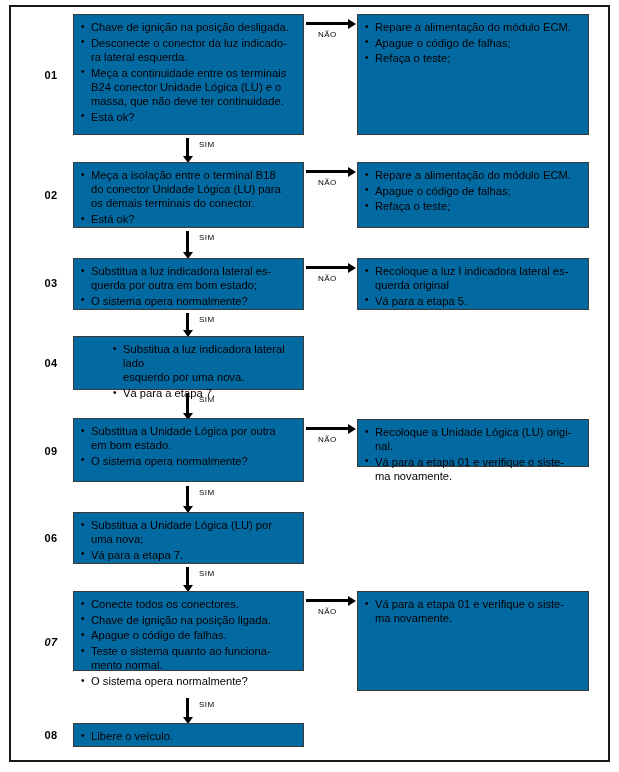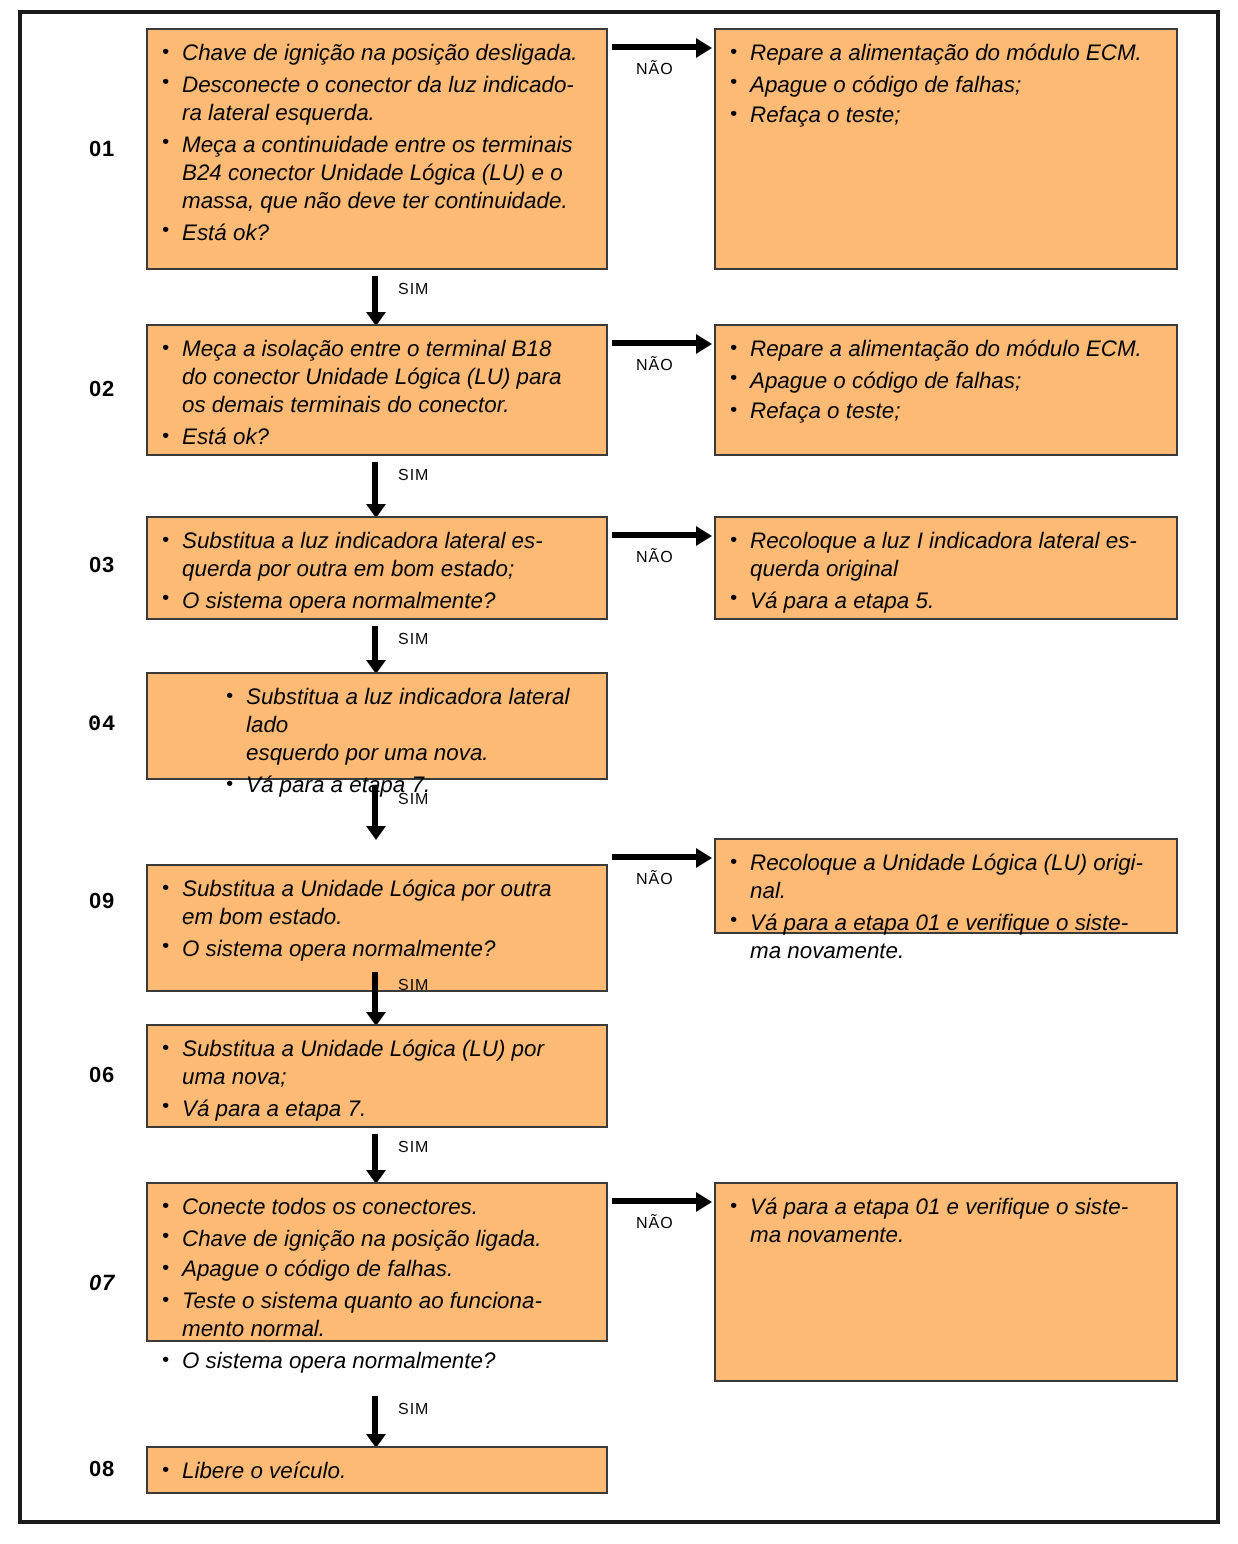--- a/index.html
+++ b/index.html
@@ -36,23 +36,22 @@
     text-align: center;
     font-size: 11px;
     font-weight: bold;
     letter-spacing: 0.4px;
     color: #000;
   }
   .box {
     position: absolute;
     box-sizing: border-box;
     border: 1.5px solid #3a3a3a;
-    background: #fdba74;
+    background: #0369a1;
     padding: 5px 6px 4px 7px;
-    font-style: italic;
   }
   .box.left { left: 73px; width: 231px; }
   .box.right { left: 341px; width: 232px; margin-left: 16px; }
   .bullets {
     margin: 0;
     padding: 0;
     list-style: none;
   }
   .bullets li {
     position: relative;
@@ -211,35 +210,35 @@
           <li>Recoloque a luz I indicadora lateral es-
 querda original</li>
           <li>Vá para a etapa 5.</li>
         </ul>
       </div>
       <div class="v-arrow" style="top: 313px; height: 23px;">
         <span class="shaft" style="height:17px"></span>
         <span class="head" style="top:17px"></span>
       </div>
       <div class="v-label" style="top: 315px;">SIM</div>
-      <div class="step-num" style="top: 357px; font-family: Liberation Mono, monospace;">04</div>
+      <div class="step-num" style="top: 357px;">04</div>
       <div class="box left" style="top: 336px; height: 54px; padding-left: 39px;">
         <ul class="bullets">
           <li>Substitua a luz indicadora lateral lado
 esquerdo por uma nova.</li>
           <li>Vá para a etapa 7.</li>
         </ul>
       </div>
       <div class="v-arrow" style="top: 393px; height: 26px;">
         <span class="shaft" style="height:20px"></span>
         <span class="head" style="top:20px"></span>
       </div>
       <div class="v-label" style="top: 395px;">SIM</div>
       <div class="step-num" style="top: 445px;">09</div>
-      <div class="box left" style="top: 432px; height: 64px;">
+      <div class="box left" style="top: 418px; height: 64px;">
         <ul class="bullets">
           <li>Substitua a Unidade Lógica por outra
 em bom estado.</li>
           <li>O sistema opera normalmente?</li>
         </ul>
       </div>
       <div class="h-arrow" style="top: 427px;">
         <span class="shaft"></span>
         <span class="head"></span>
       </div>

